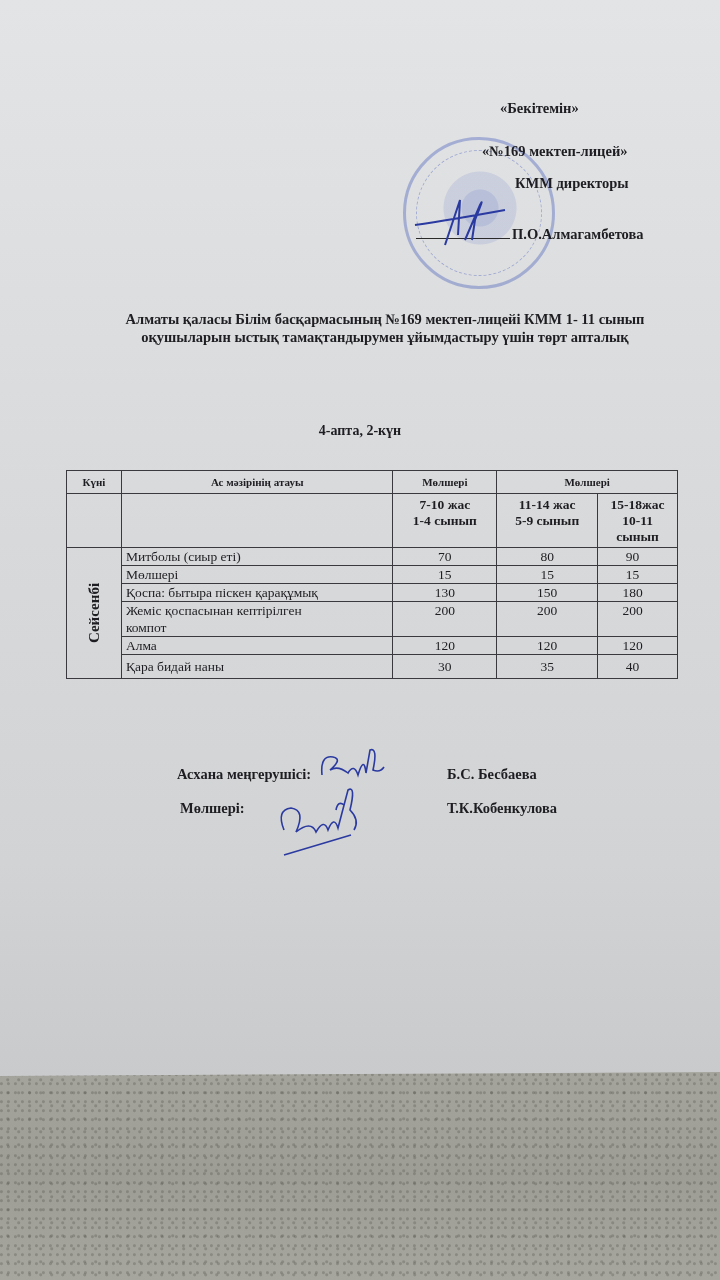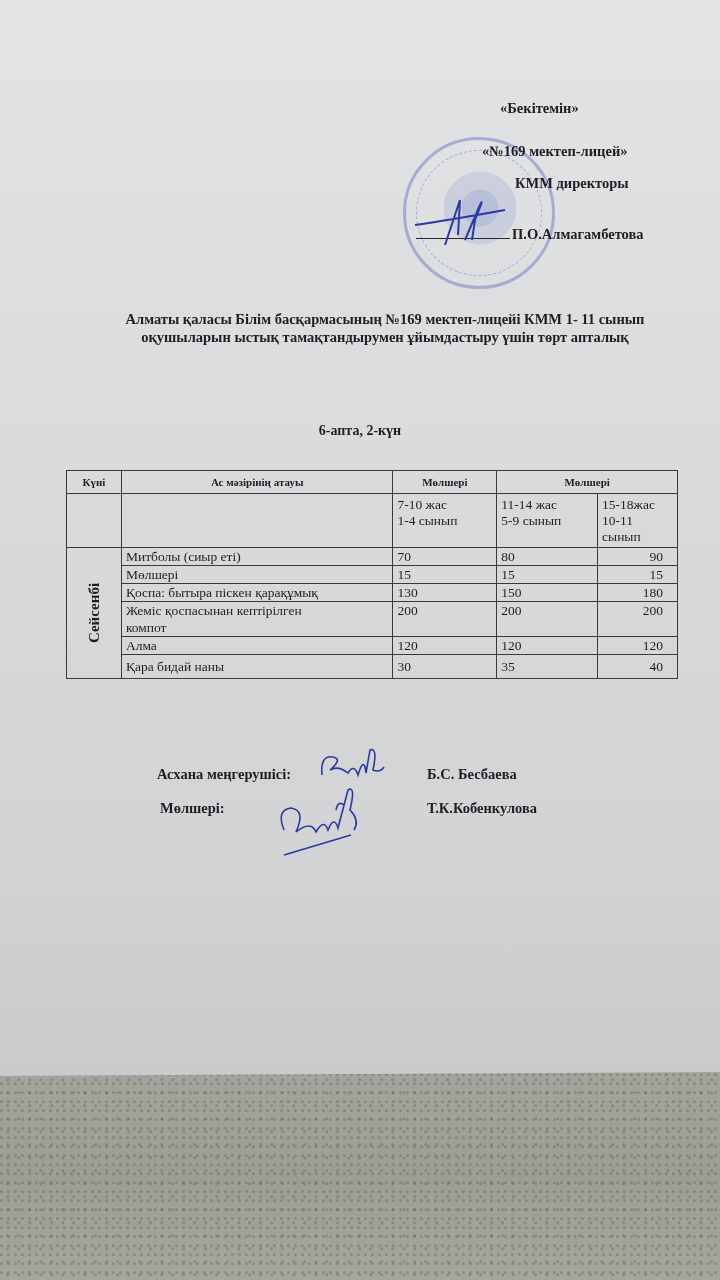--- a/index.html
+++ b/index.html
@@ -43,32 +43,32 @@
     position:absolute; left:80px; top:310px; width:610px; text-align:center;
     font-weight:bold; font-size:14.5px; line-height:18px;
   }
   .subtitle { position:absolute; left:0; width:720px; top:423px; text-align:center; font-weight:bold; font-size:14px; }
   table.menu {
     position:absolute; left:66px; top:470px; width:612px;
     border-collapse:collapse; font-size:13.5px;
   }
   table.menu td, table.menu th { border:1.3px solid #3a3a3e; padding:0 4px; vertical-align:top; }
   table.menu th { font-weight:bold; font-size:11px; text-align:center; height:22px; vertical-align:middle; }
-  .sub-h { font-weight:normal; font-size:13.5px; line-height:16px; padding-top:3px !important; height:50px; }
+  .sub-h { font-weight:bold; font-size:13.5px; line-height:16px; padding-top:3px !important; height:50px;text-align:center; }
   .day-cell { position:relative; width:46px; }
   .day-rot {
     position:absolute; left:50%; top:50%;
     transform: translate(-50%,-50%) rotate(-90deg);
     font-weight:bold; font-size:15px; white-space:nowrap;
   }
-  .num { text-align:left; }
-  .num-r { text-align:right; padding-right:14px !important; }
+  .num { text-align:center; }
+  .num-r { text-align:center; padding-right:14px !important; }
   tr.r td { height:17px; line-height:17px; }
   tr.r2 td { height:34px; line-height:17px; }
-  .footer-label { font-weight:bold; font-size:14.5px; }
+  .footer-label { font-weight:bold; font-size:14.5px;margin-left:20px; }
   svg.sig { position:absolute; overflow:visible; }
 </style>
 </head>
 <body>
 
 <div class="paper"></div>
 <div class="floor"></div>
 
 <div class="stamp">
   <div class="stamp-emblem"></div>
@@ -81,21 +81,21 @@
 <svg class="sig" style="left:410px; top:190px;" width="110" height="60">
   <path d="M5 35 Q40 30 95 20 M35 55 L50 10 L48 45 M55 50 L70 15 Q75 5 65 30 L62 50" stroke="#2a3aa0" stroke-width="2" fill="none"></path>
 </svg>
 <div class="abs approval" style="left:512px; top:226px;">П.О.Алмагамбетова</div>
 
 <div class="title-block">
   <div>Алматы қаласы  Білім басқармасының №169 мектеп-лицейі КММ 1- 11 сынып</div>
   <div>оқушыларын  ыстық тамақтандырумен ұйымдастыру үшін  төрт апталық</div>
 </div>
 
-<div class="subtitle">6-апта, 2-күн</div>
+<div class="subtitle">4-апта, 2-күн</div>
 
 <table class="menu">
   <colgroup>
     <col style="width:55px">
       <col style="width:272px">
       <col style="width:104px">
       <col style="width:101px">
       <col style="width:80px">
   </colgroup>
   <tbody>

